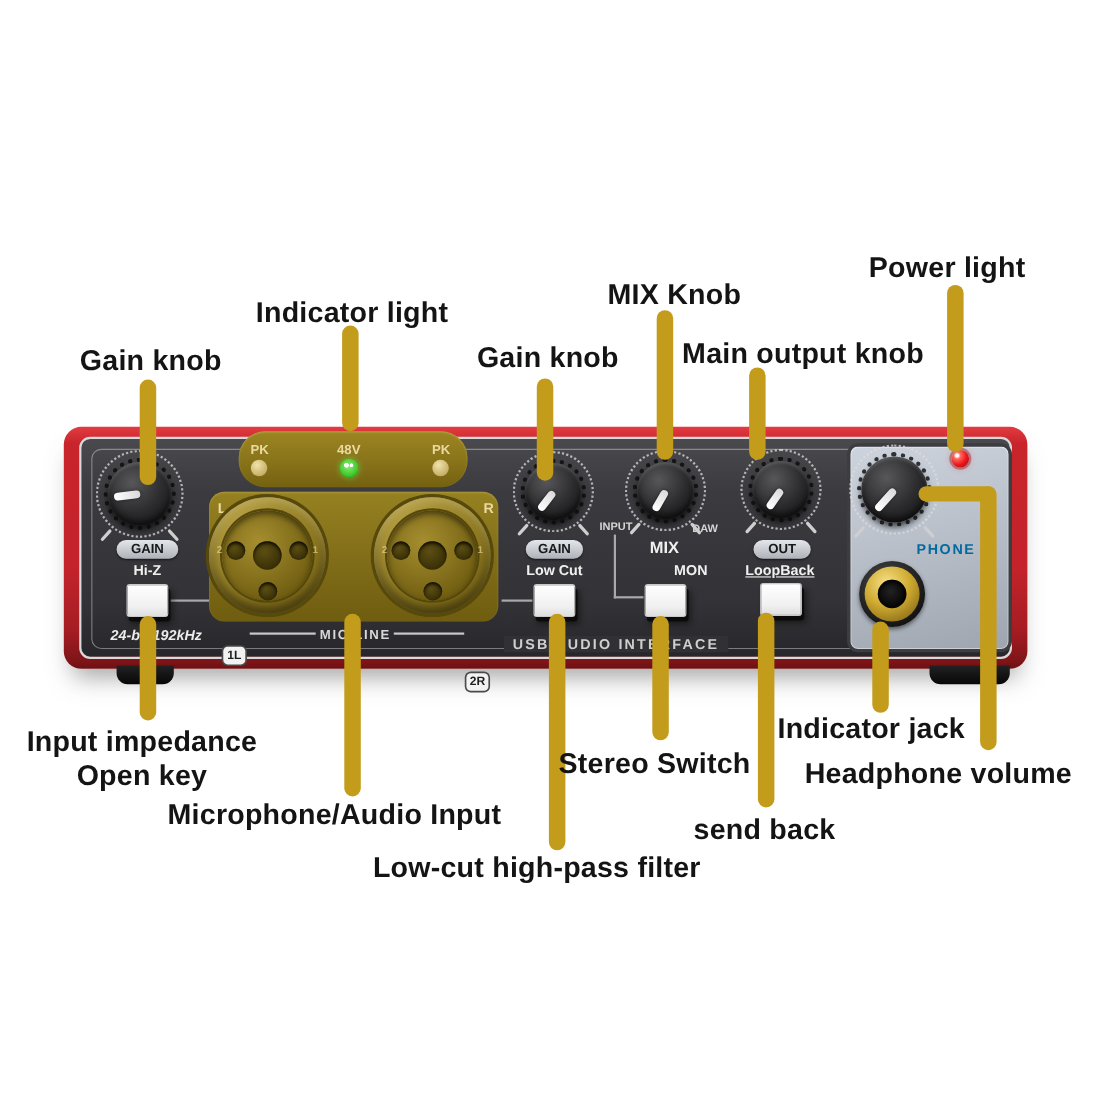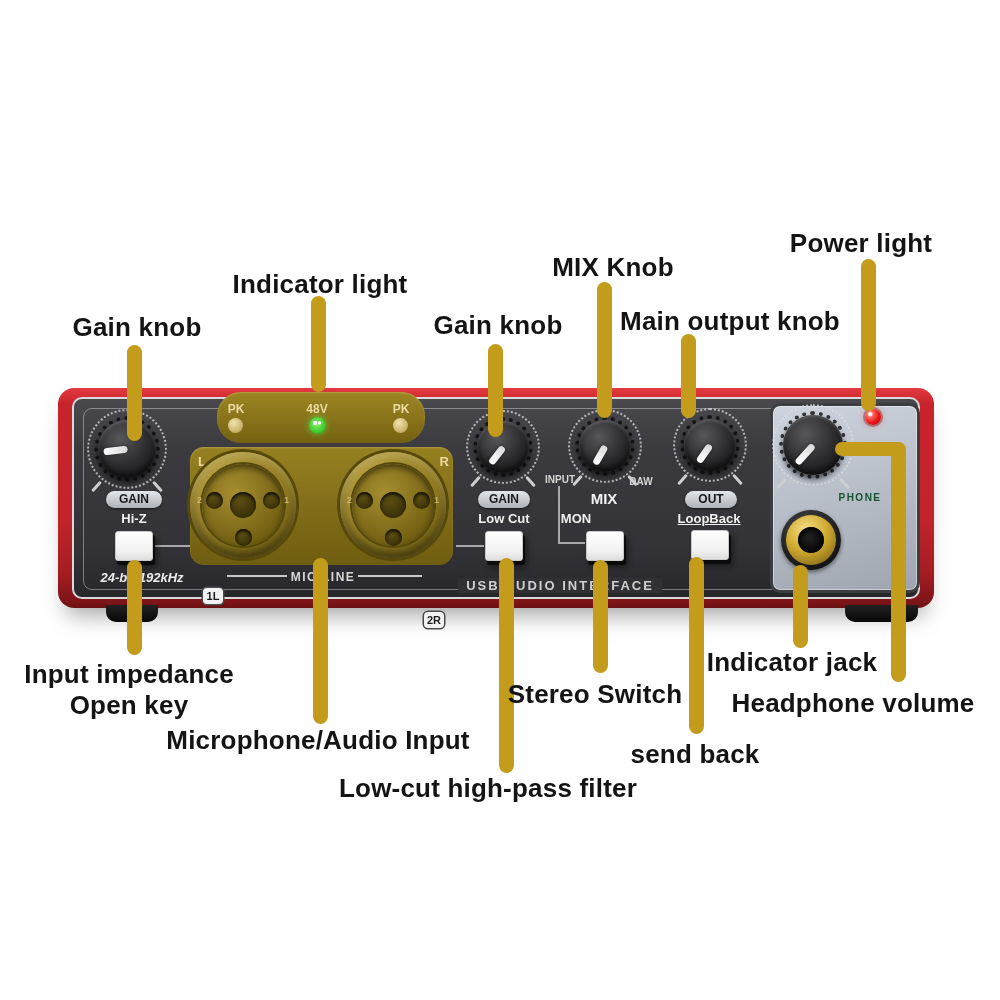--- a/index.html
+++ b/index.html
@@ -147,32 +147,32 @@
   <div class="trace" style="left:358px;top:575px;width:64px;height:2px;background:#c9c9c9;"></div>
   <div class="badge" style="left:424px;top:568px;margin-top:44px;">2R</div>
 
   <div class="pill" style="left:478px;top:491px;width:52px;">GAIN</div>
   <div class="wlabel" style="left:504px;top:511px;">Low Cut</div>
   <div class="pushbtn" style="left:485px;top:531px;"></div>
 
   <div class="wlabel" style="left:560px;top:474px;font-size:10px;color:#d5d5d5;">INPUT</div>
   <div class="wlabel" style="left:641px;top:476px;font-size:10px;color:#d5d5d5;">DAW</div>
   <div class="wlabel" style="left:604px;top:490px;font-size:15px;">MIX</div>
-  <div class="wlabel" style="left:576px;top:511px;">MON</div>
+  <div class="wlabel" style="left:628px;top:511px;">MON</div>
   <div class="pushbtn" style="left:586px;top:531px;"></div>
 
   <div class="pill" style="left:685px;top:491px;width:52px;">OUT</div>
   <div class="wlabel" style="left:709px;top:511px;text-decoration:underline;">LoopBack</div>
   <div class="pushbtn" style="left:691px;top:530px;"></div>
 
   <div class="wlabel" style="left:560px;top:578px;letter-spacing:2px;color:#cfcfcf;background:#313135;padding:0 8px;">USB AUDIO INTERFACE</div>
 
   <div class="phone-panel"></div>
   <div class="pwr-led"></div>
-  <div class="wlabel" style="left:860px;top:492px;font-size:10px;letter-spacing:1.5px;color:#14532d;">PHONE</div>
+  <div class="wlabel" style="left:860px;top:492px;font-size:13px;letter-spacing:1.5px;color:#0369a1;">PHONE</div>
   <div class="jack-outer">
     <div class="jack-gold"></div>
     <div class="jack-hole"></div>
   </div>
 
   <div class="knob" style="--x:127px;--y:449px;--r:29px;--a:-97deg;">
     <div class="dots"></div>
     <div class="body">
         <div class="pointer"></div>
       </div>
@@ -233,20 +233,20 @@
   <div class="clabel" style="left:137px;top:312px;">Gain knob</div>
   <div class="clabel" style="left:320px;top:269px;">Indicator light</div>
   <div class="clabel" style="left:498px;top:310px;">Gain knob</div>
   <div class="clabel" style="left:613px;top:252px;">MIX Knob</div>
   <div class="clabel" style="left:730px;top:306px;">Main output knob</div>
   <div class="clabel" style="left:861px;top:228px;">Power light</div>
   <div class="clabel two" style="left:129px;top:659px;">
     <div>Input impedance</div>
     <div>Open key</div>
   </div>
-  <div class="clabel" style="left:318px;top:725px;text-align:center;">Microphone/Audio Input</div>
+  <div class="clabel" style="left:304px;top:725px;text-align:center;">Microphone/Audio Input</div>
   <div class="clabel" style="left:488px;top:773px;">Low-cut high-pass filter</div>
   <div class="clabel" style="left:595px;top:679px;">Stereo Switch</div>
   <div class="clabel" style="left:695px;top:739px;">send back</div>
   <div class="clabel" style="left:792px;top:647px;">Indicator jack</div>
   <div class="clabel" style="left:853px;top:688px;">Headphone volume</div>
 
 </div>
 
 </body></html>

